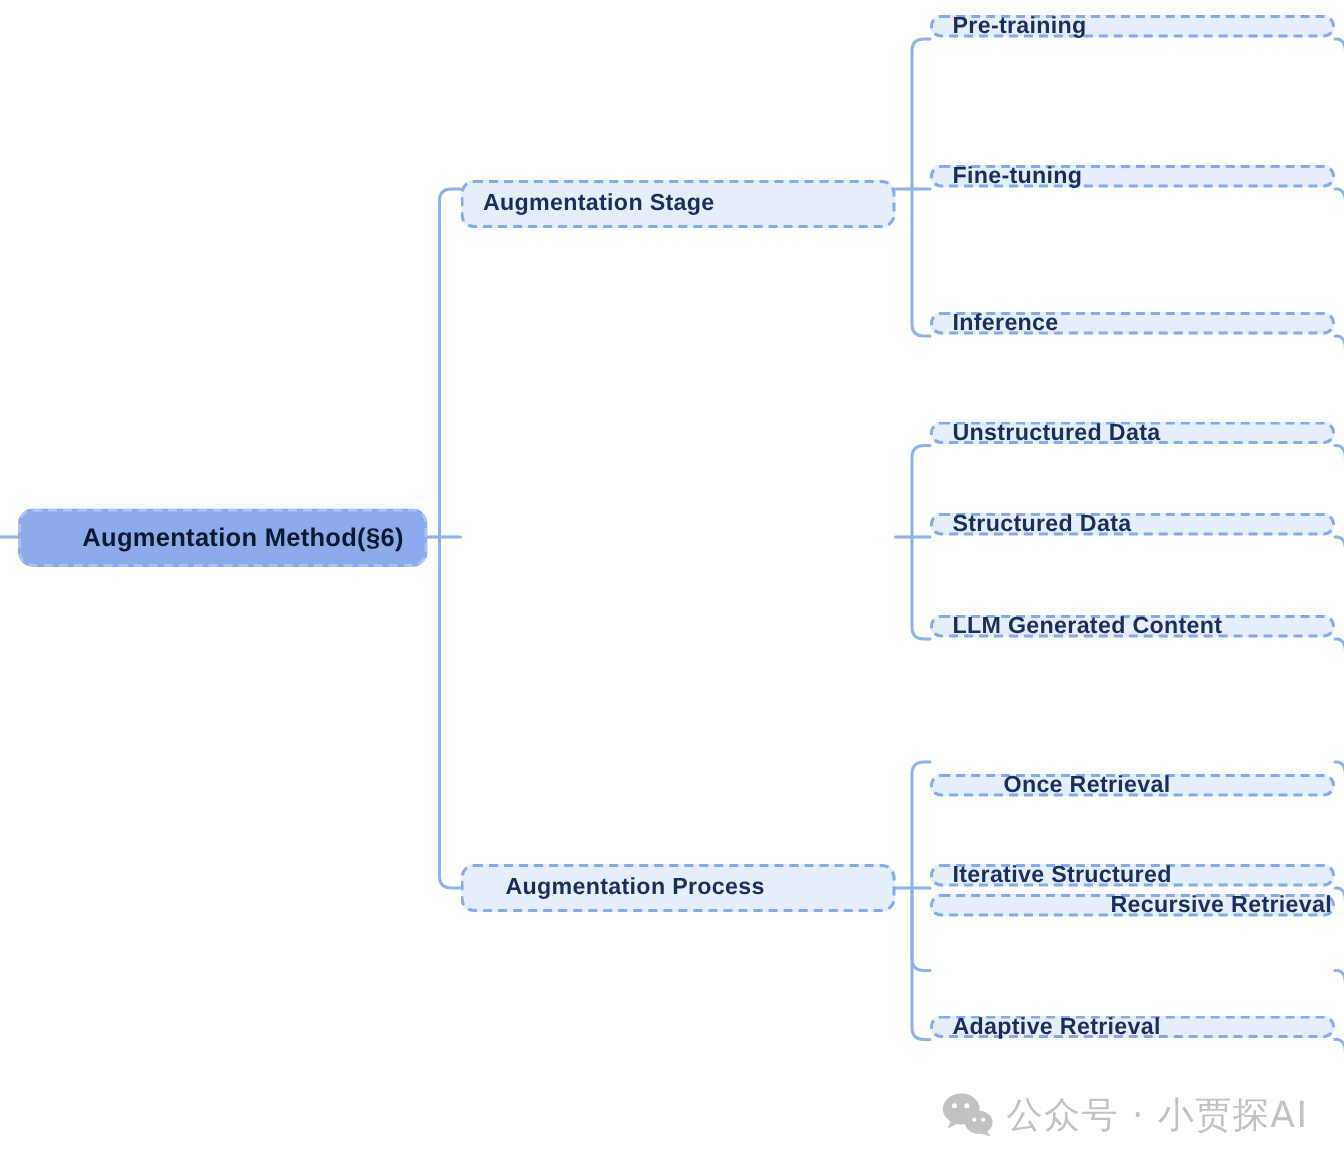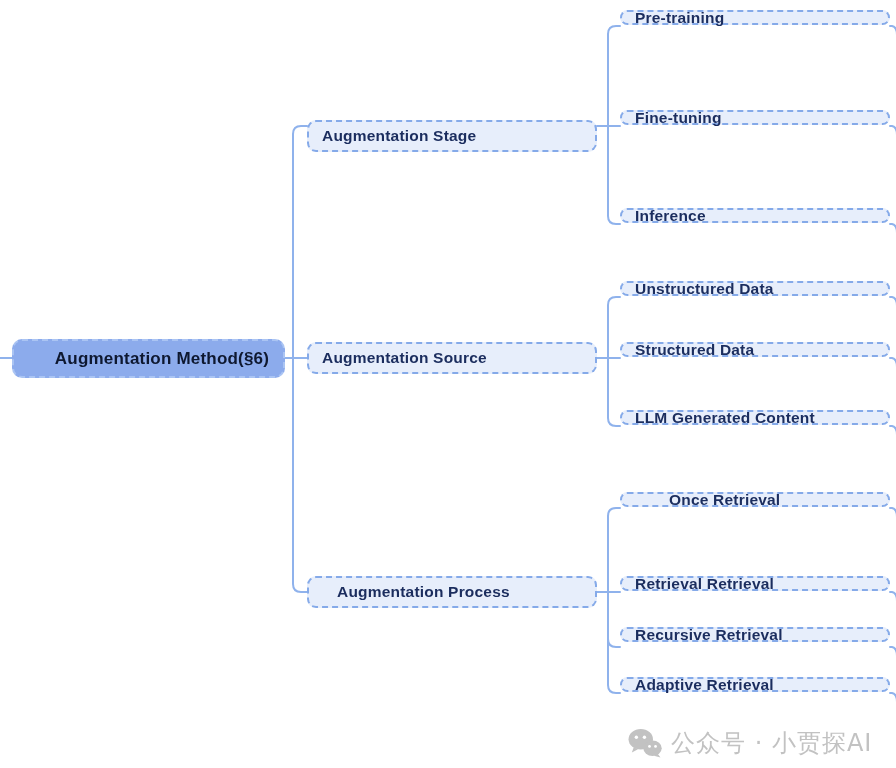--- a/index.html
+++ b/index.html
@@ -53,23 +53,23 @@
   #node-source{top:342px;}
   #node-process{top:576px;padding-left:28px;}
 
   .leaf-node{left:620px;width:270px;height:15px;}
   #leaf-pretraining{top:10px;}
   #leaf-finetuning{top:110px;}
   #leaf-inference{top:208px;}
   #leaf-unstructured{top:281px;}
   #leaf-structured{top:342px;}
   #leaf-llm{top:410px;}
-  #leaf-once{top:492px;padding-left:47px;}
+  #leaf-once{top:516px;padding-left:47px;}
   #leaf-iterative{top:576px;}
-  #leaf-recursive{top:627px;}
+  #leaf-recursive{top:596px;justify-content:flex-end;}
   #leaf-adaptive{top:677px;}
 
   .watermark{
     position:absolute;left:628px;top:727px;
     display:flex;align-items:center;gap:9px;
     z-index:2;
     color:var(--watermark);
     font-size:24px;letter-spacing:1px;
     font-family:"DejaVu Sans","Liberation Sans",sans-serif;
   }
@@ -113,23 +113,20 @@
     <path d="M890 693 h2 q5 1 5 9"></path>
   </svg>
 
   <div class="node root-node">
     <span>Augmentation Method(§6)</span>
   </div>
 
   <div class="node sub-node branch-node" id="node-stage">
     <span>Augmentation Stage</span>
   </div>
-  <div class="node sub-node branch-node" id="node-source">
-    <span>Augmentation Source</span>
-  </div>
   <div class="node sub-node branch-node" id="node-process">
     <span>Augmentation Process</span>
   </div>
 
   <div class="node sub-node leaf-node" id="leaf-pretraining">
     <span>Pre-training</span>
   </div>
   <div class="node sub-node leaf-node" id="leaf-finetuning">
     <span>Fine-tuning</span>
   </div>
@@ -144,21 +141,21 @@
     <span>Structured Data</span>
   </div>
   <div class="node sub-node leaf-node" id="leaf-llm">
     <span>LLM Generated Content</span>
   </div>
 
   <div class="node sub-node leaf-node" id="leaf-once">
     <span>Once Retrieval</span>
   </div>
   <div class="node sub-node leaf-node" id="leaf-iterative">
-    <span>Retrieval Retrieval</span>
+    <span>Iterative Structured</span>
   </div>
   <div class="node sub-node leaf-node" id="leaf-recursive">
     <span>Recursive Retrieval</span>
   </div>
   <div class="node sub-node leaf-node" id="leaf-adaptive">
     <span>Adaptive Retrieval</span>
   </div>
 
   <div class="watermark">
     <span>

